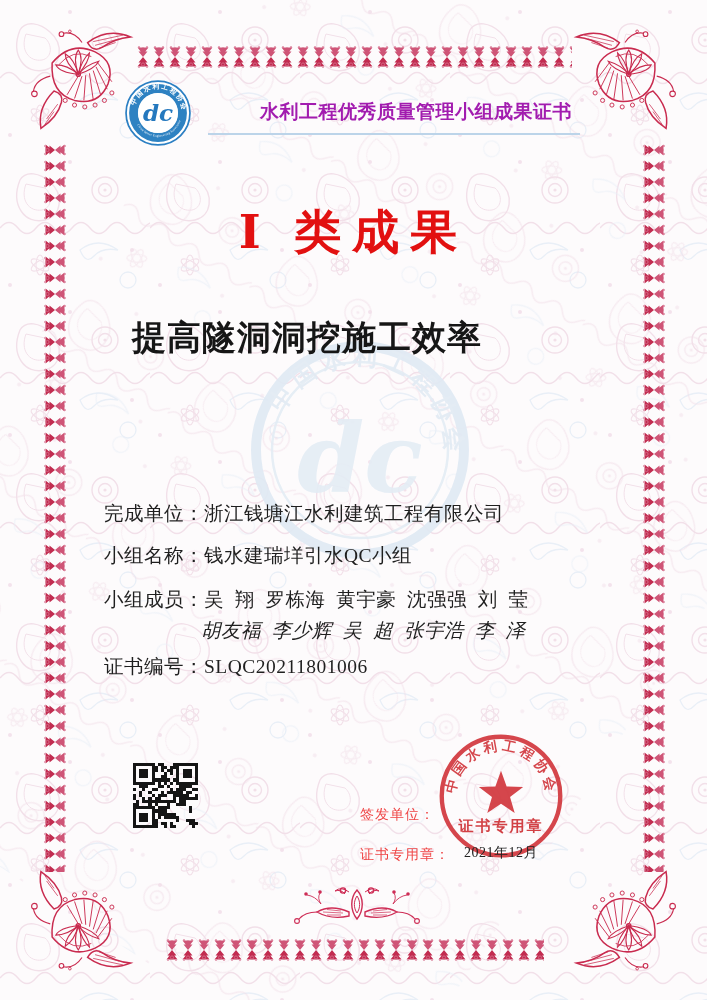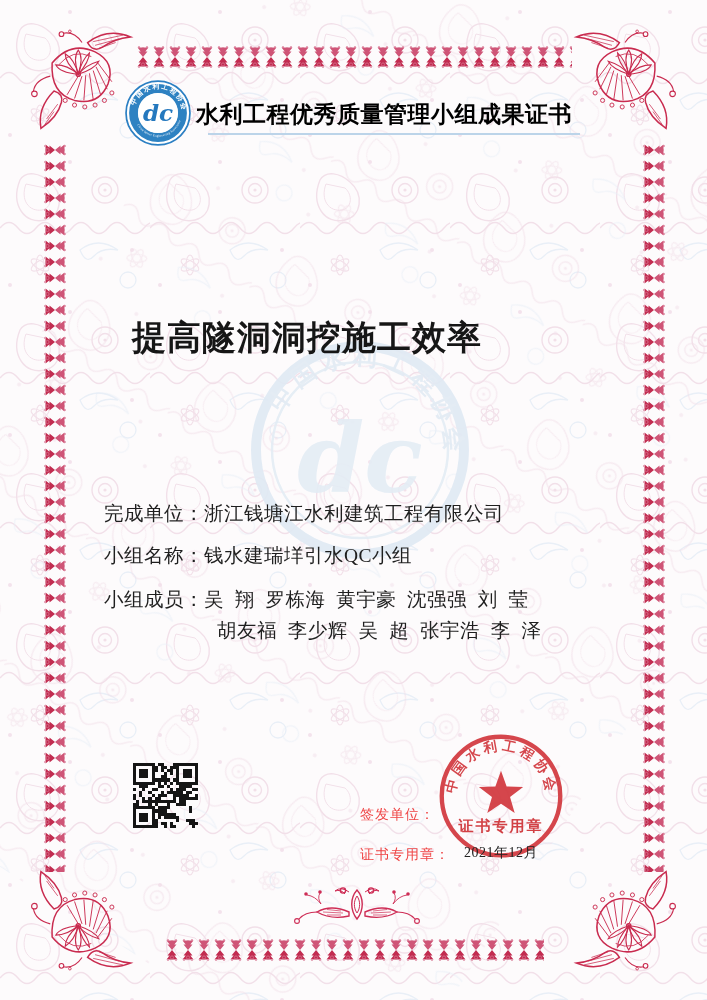--- a/index.html
+++ b/index.html
@@ -24,22 +24,22 @@
   .band.top    { left:135px; top:44px;  }
   .band.bottom { left:164px; top:937px; }
   .band.left   { left:42px;  top:142px; }
   .band.right  { left:641px; top:142px; }
   .crest      { left:287px; top:886px; z-index:2; }
 
   
   .logo { left:124px; top:79px; z-index:3; }
   .header-title {
     left:196px; top:99px; width:376px; z-index:3;
-    text-align:right; font-size:23px; font-weight:bold;
-    color:#000000; letter-spacing:.5px; white-space:nowrap;
+    text-align:right; font-size:19px; font-weight:bold;
+    color:#a21caf; letter-spacing:.5px; white-space:nowrap;
   }
   .header-underline { left:208px; top:133px; width:372px; height:2px; background:#bcd4e9; z-index:3; }
 
   
   .grade {
     left:0; top:201px; width:707px; z-index:3; text-align:center;
     font-size:47px; font-weight:bold; color:#e21010; letter-spacing:11px;
   }
   .achievement {
     left:0; top:315px; width:614px; z-index:3; text-align:center;
@@ -48,21 +48,21 @@
   }
 
   
   .field-row {
     left:104px; z-index:3; font-size:19.5px; color:#1f1f1f;
     letter-spacing:.5px; white-space:pre; line-height:1.25;
   }
   .row-unit    { top:502px; }
   .row-group   { top:544px; }
   .row-members { top:588px;font-family:Liberation Serif, serif; }
-  .row-members2{ top:619px; left:217px; }
+  .row-members2{ top:619px; left:201px;font-style:italic; }
   .row-certno  { top:655px; }
 
   
   .qr { left:133px; top:763px; z-index:3; }
   .footer-label { left:360px; z-index:5; font-size:14px; color:#ef4444; letter-spacing:1px; }
   .lbl-unit { top:806px; }
   .lbl-date { top:846px; }
   .seal { left:433px; top:730px; z-index:4; opacity:.93; }
   .seal-date { left:464px; top:844px; z-index:5; font-size:14px; color:#222; letter-spacing:.5px; }
 </style>
@@ -261,26 +261,28 @@
     </text>
     <text font-size="4.6" fill="#ffffff" letter-spacing=".4">
       <textPath href="#logoBot" startOffset="6">China Water Engineering Association</textPath>
     </text>
     <text x="50" y="62" text-anchor="middle" font-size="34" font-style="italic" font-weight="bold" fill="#2478be" font-family="'DejaVu Serif',serif">dc</text>
   </svg>
 
   <div class="abs header-title">水利工程优秀质量管理小组成果证书</div>
   <div class="abs header-underline"></div>
 
+  <div class="abs grade">Ⅰ 类成果</div>
   <div class="abs achievement">提高隧洞洞挖施工效率</div>
 
   <div class="abs field-row row-group"><span>小组名称：</span><span>钱水建瑞垟引水QC小组</span></div>
   <div class="abs field-row row-unit"><span>完成单位：</span><span>浙江钱塘江水利建筑工程有限公司</span></div>
   <div class="abs field-row row-members"><span>小组成员：</span><span>吴  翔  罗栋海  黄宇豪  沈强强  刘  莹</span></div>
   <div class="abs field-row row-members2"><span>胡友福  李少辉  吴  超  张宇浩  李  泽</span></div>
+  <div class="abs field-row row-certno"><span>证书编号：</span><span>SLQC20211801006</span></div>
 
   <svg class="abs qr" id="qr" width="65" height="65" viewBox="0 0 21 21" shape-rendering="crispEdges">
       <path d="M0,0h1v1h-1zM1,0h1v1h-1zM2,0h1v1h-1zM3,0h1v1h-1zM4,0h1v1h-1zM5,0h1v1h-1zM6,0h1v1h-1zM8,0h1v1h-1zM9,0h1v1h-1zM13,0h1v1h-1zM14,0h1v1h-1zM15,0h1v1h-1zM16,0h1v1h-1zM17,0h1v1h-1zM18,0h1v1h-1zM19,0h1v1h-1zM20,0h1v1h-1zM0,1h1v1h-1zM6,1h1v1h-1zM7,1h1v1h-1zM9,1h1v1h-1zM10,1h1v1h-1zM12,1h1v1h-1zM13,1h1v1h-1zM14,1h1v1h-1zM20,1h1v1h-1zM0,2h1v1h-1zM2,2h1v1h-1zM3,2h1v1h-1zM4,2h1v1h-1zM6,2h1v1h-1zM7,2h1v1h-1zM9,2h1v1h-1zM11,2h1v1h-1zM12,2h1v1h-1zM14,2h1v1h-1zM16,2h1v1h-1zM17,2h1v1h-1zM18,2h1v1h-1zM20,2h1v1h-1zM0,3h1v1h-1zM2,3h1v1h-1zM3,3h1v1h-1zM4,3h1v1h-1zM6,3h1v1h-1zM10,3h1v1h-1zM12,3h1v1h-1zM14,3h1v1h-1zM16,3h1v1h-1zM17,3h1v1h-1zM18,3h1v1h-1zM20,3h1v1h-1zM0,4h1v1h-1zM2,4h1v1h-1zM3,4h1v1h-1zM4,4h1v1h-1zM6,4h1v1h-1zM9,4h1v1h-1zM10,4h1v1h-1zM14,4h1v1h-1zM16,4h1v1h-1zM17,4h1v1h-1zM18,4h1v1h-1zM20,4h1v1h-1zM0,5h1v1h-1zM6,5h1v1h-1zM7,5h1v1h-1zM8,5h1v1h-1zM9,5h1v1h-1zM10,5h1v1h-1zM11,5h1v1h-1zM13,5h1v1h-1zM14,5h1v1h-1zM20,5h1v1h-1zM0,6h1v1h-1zM1,6h1v1h-1zM2,6h1v1h-1zM3,6h1v1h-1zM4,6h1v1h-1zM5,6h1v1h-1zM6,6h1v1h-1zM8,6h1v1h-1zM10,6h1v1h-1zM12,6h1v1h-1zM14,6h1v1h-1zM15,6h1v1h-1zM16,6h1v1h-1zM17,6h1v1h-1zM18,6h1v1h-1zM19,6h1v1h-1zM20,6h1v1h-1zM2,7h1v1h-1zM3,7h1v1h-1zM4,7h1v1h-1zM8,7h1v1h-1zM9,7h1v1h-1zM11,7h1v1h-1zM15,7h1v1h-1zM16,7h1v1h-1zM17,7h1v1h-1zM18,7h1v1h-1zM0,8h1v1h-1zM3,8h1v1h-1zM6,8h1v1h-1zM7,8h1v1h-1zM12,8h1v1h-1zM14,8h1v1h-1zM15,8h1v1h-1zM16,8h1v1h-1zM19,8h1v1h-1zM20,8h1v1h-1zM2,9h1v1h-1zM5,9h1v1h-1zM9,9h1v1h-1zM11,9h1v1h-1zM12,9h1v1h-1zM13,9h1v1h-1zM14,9h1v1h-1zM15,9h1v1h-1zM17,9h1v1h-1zM18,9h1v1h-1zM0,10h1v1h-1zM2,10h1v1h-1zM6,10h1v1h-1zM8,10h1v1h-1zM9,10h1v1h-1zM10,10h1v1h-1zM13,10h1v1h-1zM14,10h1v1h-1zM15,10h1v1h-1zM16,10h1v1h-1zM17,10h1v1h-1zM20,10h1v1h-1zM0,11h1v1h-1zM3,11h1v1h-1zM5,11h1v1h-1zM7,11h1v1h-1zM8,11h1v1h-1zM13,11h1v1h-1zM15,11h1v1h-1zM16,11h1v1h-1zM17,11h1v1h-1zM18,11h1v1h-1zM19,11h1v1h-1zM20,11h1v1h-1zM1,12h1v1h-1zM3,12h1v1h-1zM4,12h1v1h-1zM5,12h1v1h-1zM6,12h1v1h-1zM7,12h1v1h-1zM8,12h1v1h-1zM9,12h1v1h-1zM10,12h1v1h-1zM11,12h1v1h-1zM12,12h1v1h-1zM13,12h1v1h-1zM15,12h1v1h-1zM16,12h1v1h-1zM0,13h1v1h-1zM1,13h1v1h-1zM5,13h1v1h-1zM7,13h1v1h-1zM11,13h1v1h-1zM14,13h1v1h-1zM15,13h1v1h-1zM16,13h1v1h-1zM0,14h1v1h-1zM1,14h1v1h-1zM2,14h1v1h-1zM3,14h1v1h-1zM4,14h1v1h-1zM5,14h1v1h-1zM6,14h1v1h-1zM8,14h1v1h-1zM9,14h1v1h-1zM10,14h1v1h-1zM11,14h1v1h-1zM18,14h1v1h-1zM0,15h1v1h-1zM6,15h1v1h-1zM7,15h1v1h-1zM8,15h1v1h-1zM9,15h1v1h-1zM10,15h1v1h-1zM18,15h1v1h-1zM0,16h1v1h-1zM2,16h1v1h-1zM3,16h1v1h-1zM4,16h1v1h-1zM6,16h1v1h-1zM8,16h1v1h-1zM9,16h1v1h-1zM10,16h1v1h-1zM11,16h1v1h-1zM12,16h1v1h-1zM13,16h1v1h-1zM0,17h1v1h-1zM2,17h1v1h-1zM3,17h1v1h-1zM4,17h1v1h-1zM6,17h1v1h-1zM8,17h1v1h-1zM10,17h1v1h-1zM11,17h1v1h-1zM12,17h1v1h-1zM13,17h1v1h-1zM14,17h1v1h-1zM0,18h1v1h-1zM2,18h1v1h-1zM3,18h1v1h-1zM4,18h1v1h-1zM6,18h1v1h-1zM7,18h1v1h-1zM14,18h1v1h-1zM17,18h1v1h-1zM18,18h1v1h-1zM19,18h1v1h-1zM0,19h1v1h-1zM6,19h1v1h-1zM7,19h1v1h-1zM9,19h1v1h-1zM10,19h1v1h-1zM12,19h1v1h-1zM18,19h1v1h-1zM19,19h1v1h-1zM20,19h1v1h-1zM0,20h1v1h-1zM1,20h1v1h-1zM2,20h1v1h-1zM3,20h1v1h-1zM4,20h1v1h-1zM5,20h1v1h-1zM6,20h1v1h-1zM7,20h1v1h-1zM10,20h1v1h-1zM12,20h1v1h-1zM13,20h1v1h-1zM19,20h1v1h-1z" fill="#151515"></path>
     </svg>
 
   <div class="abs footer-label lbl-unit">签发单位：</div>
   <div class="abs footer-label lbl-date">证书专用章：</div>
 
   <svg class="abs seal" width="136" height="136" viewBox="0 0 140 140">
     <defs>

